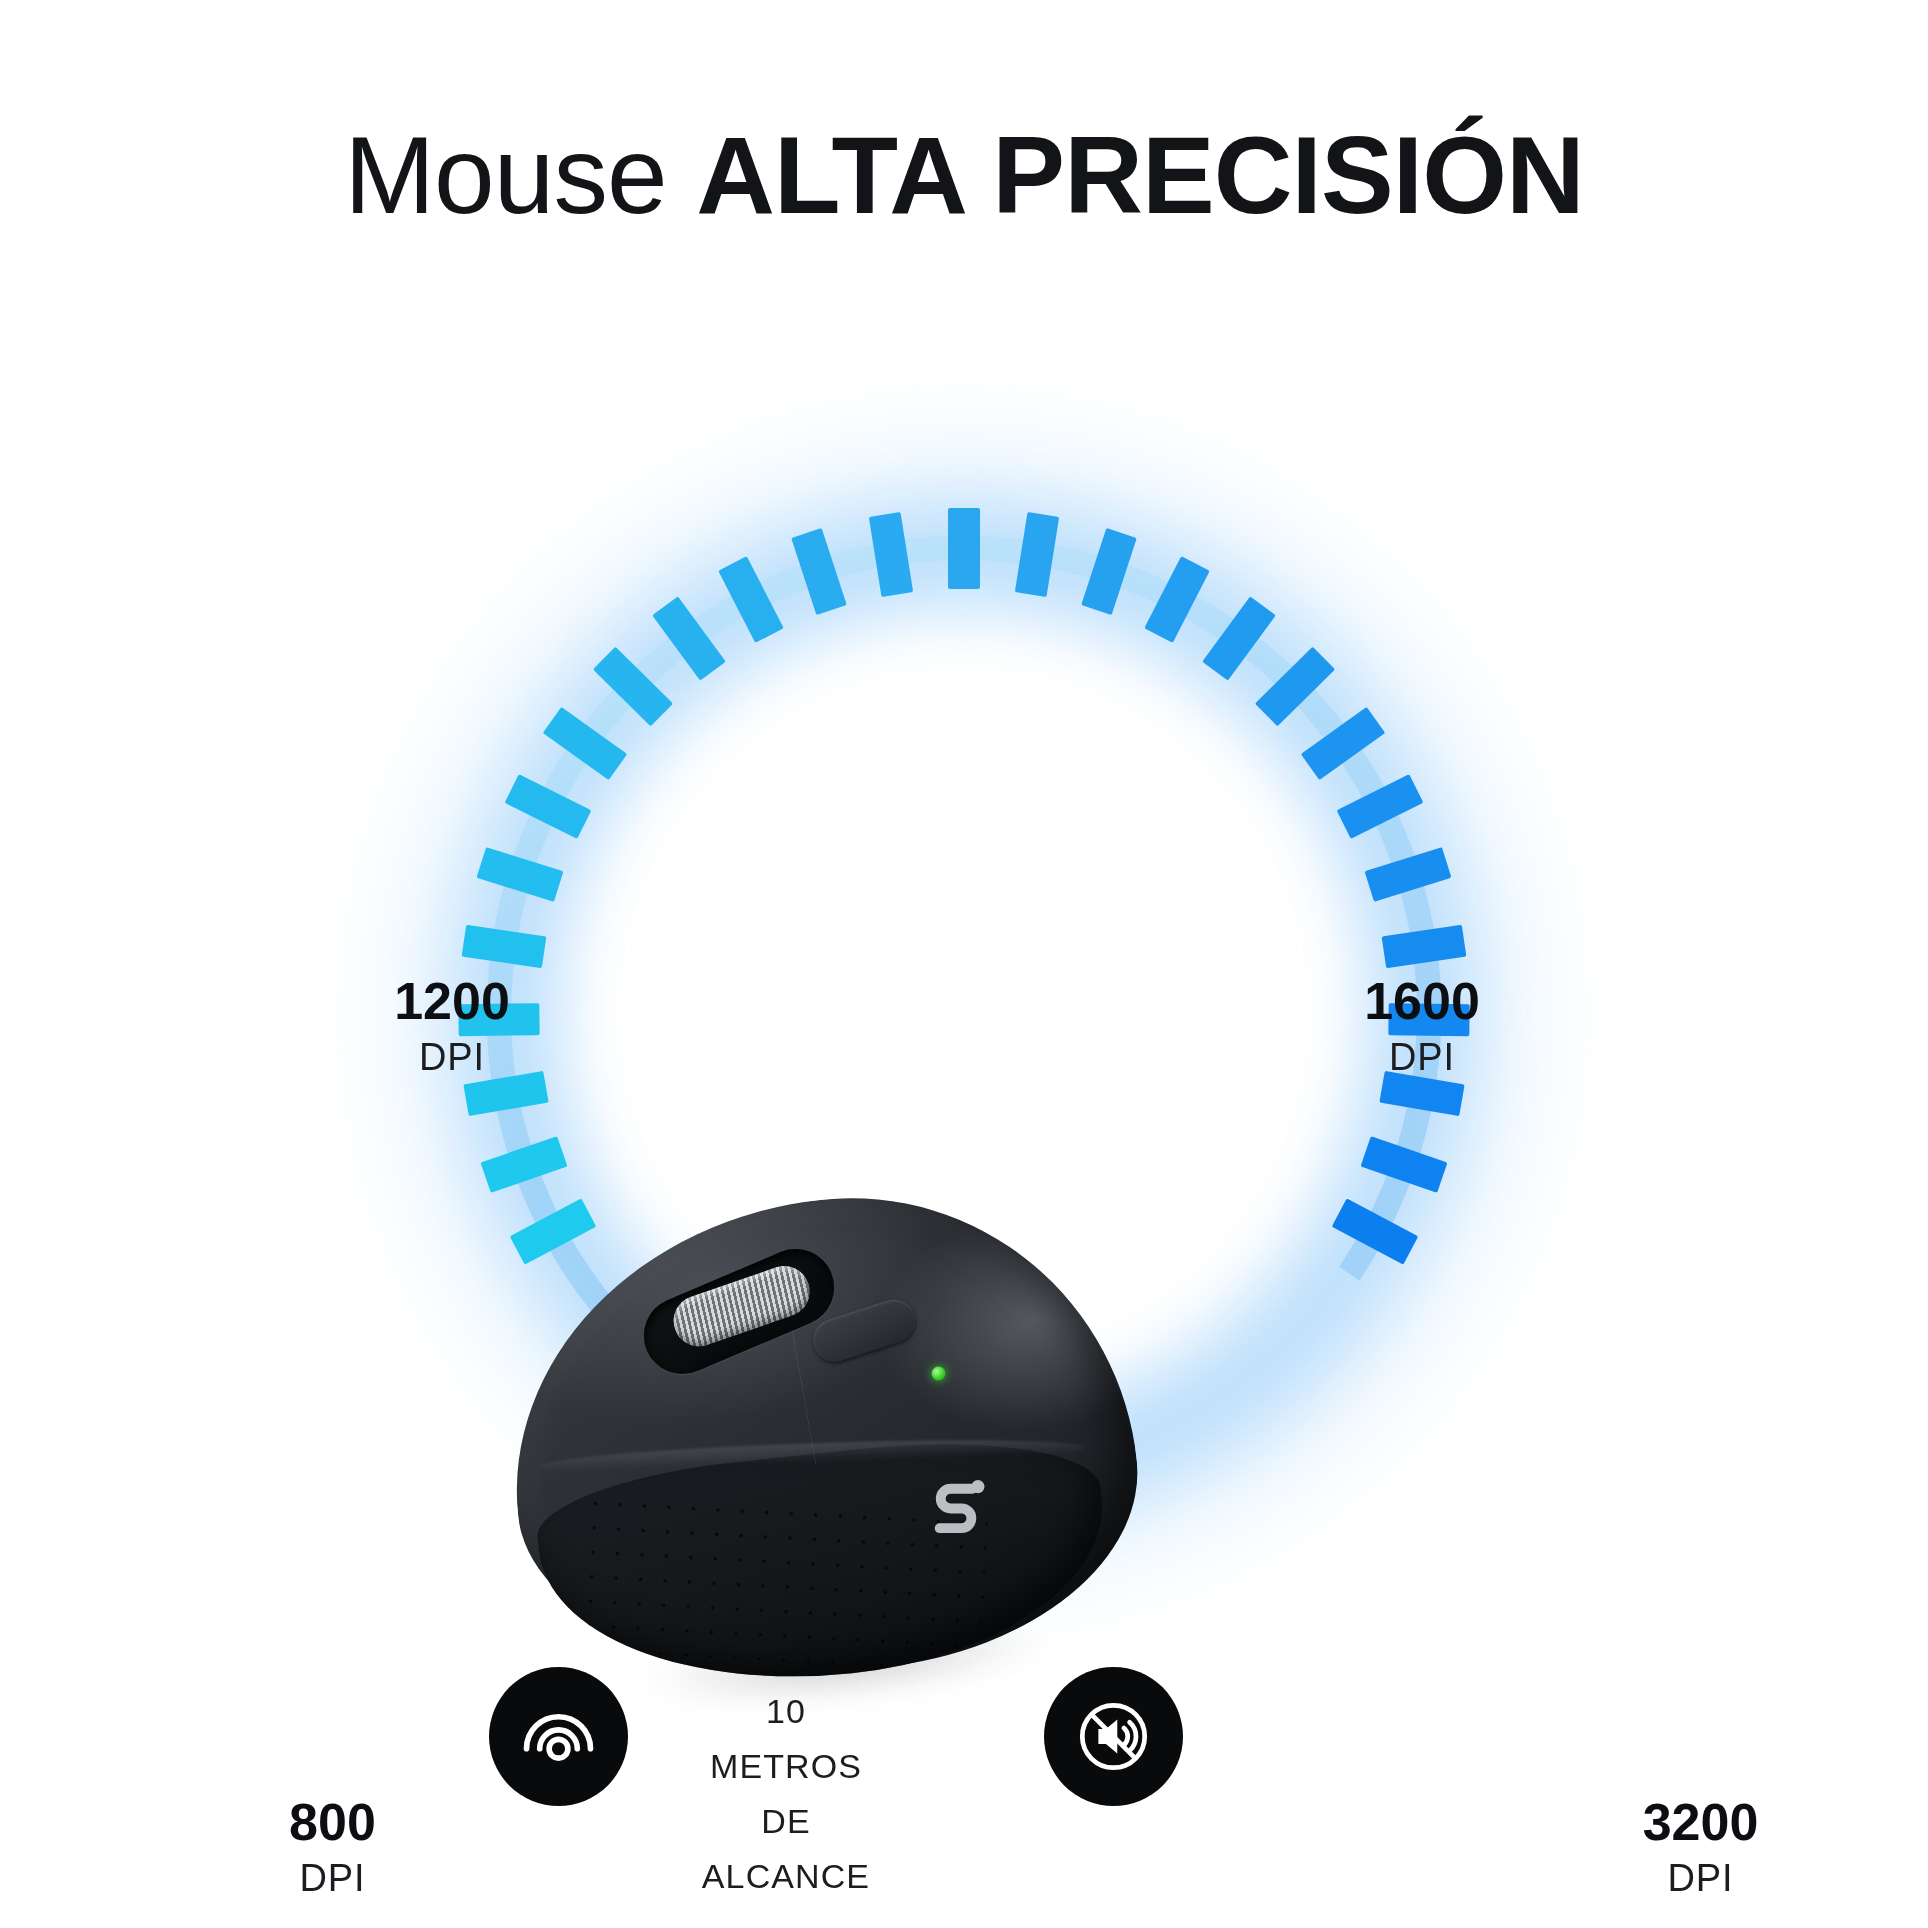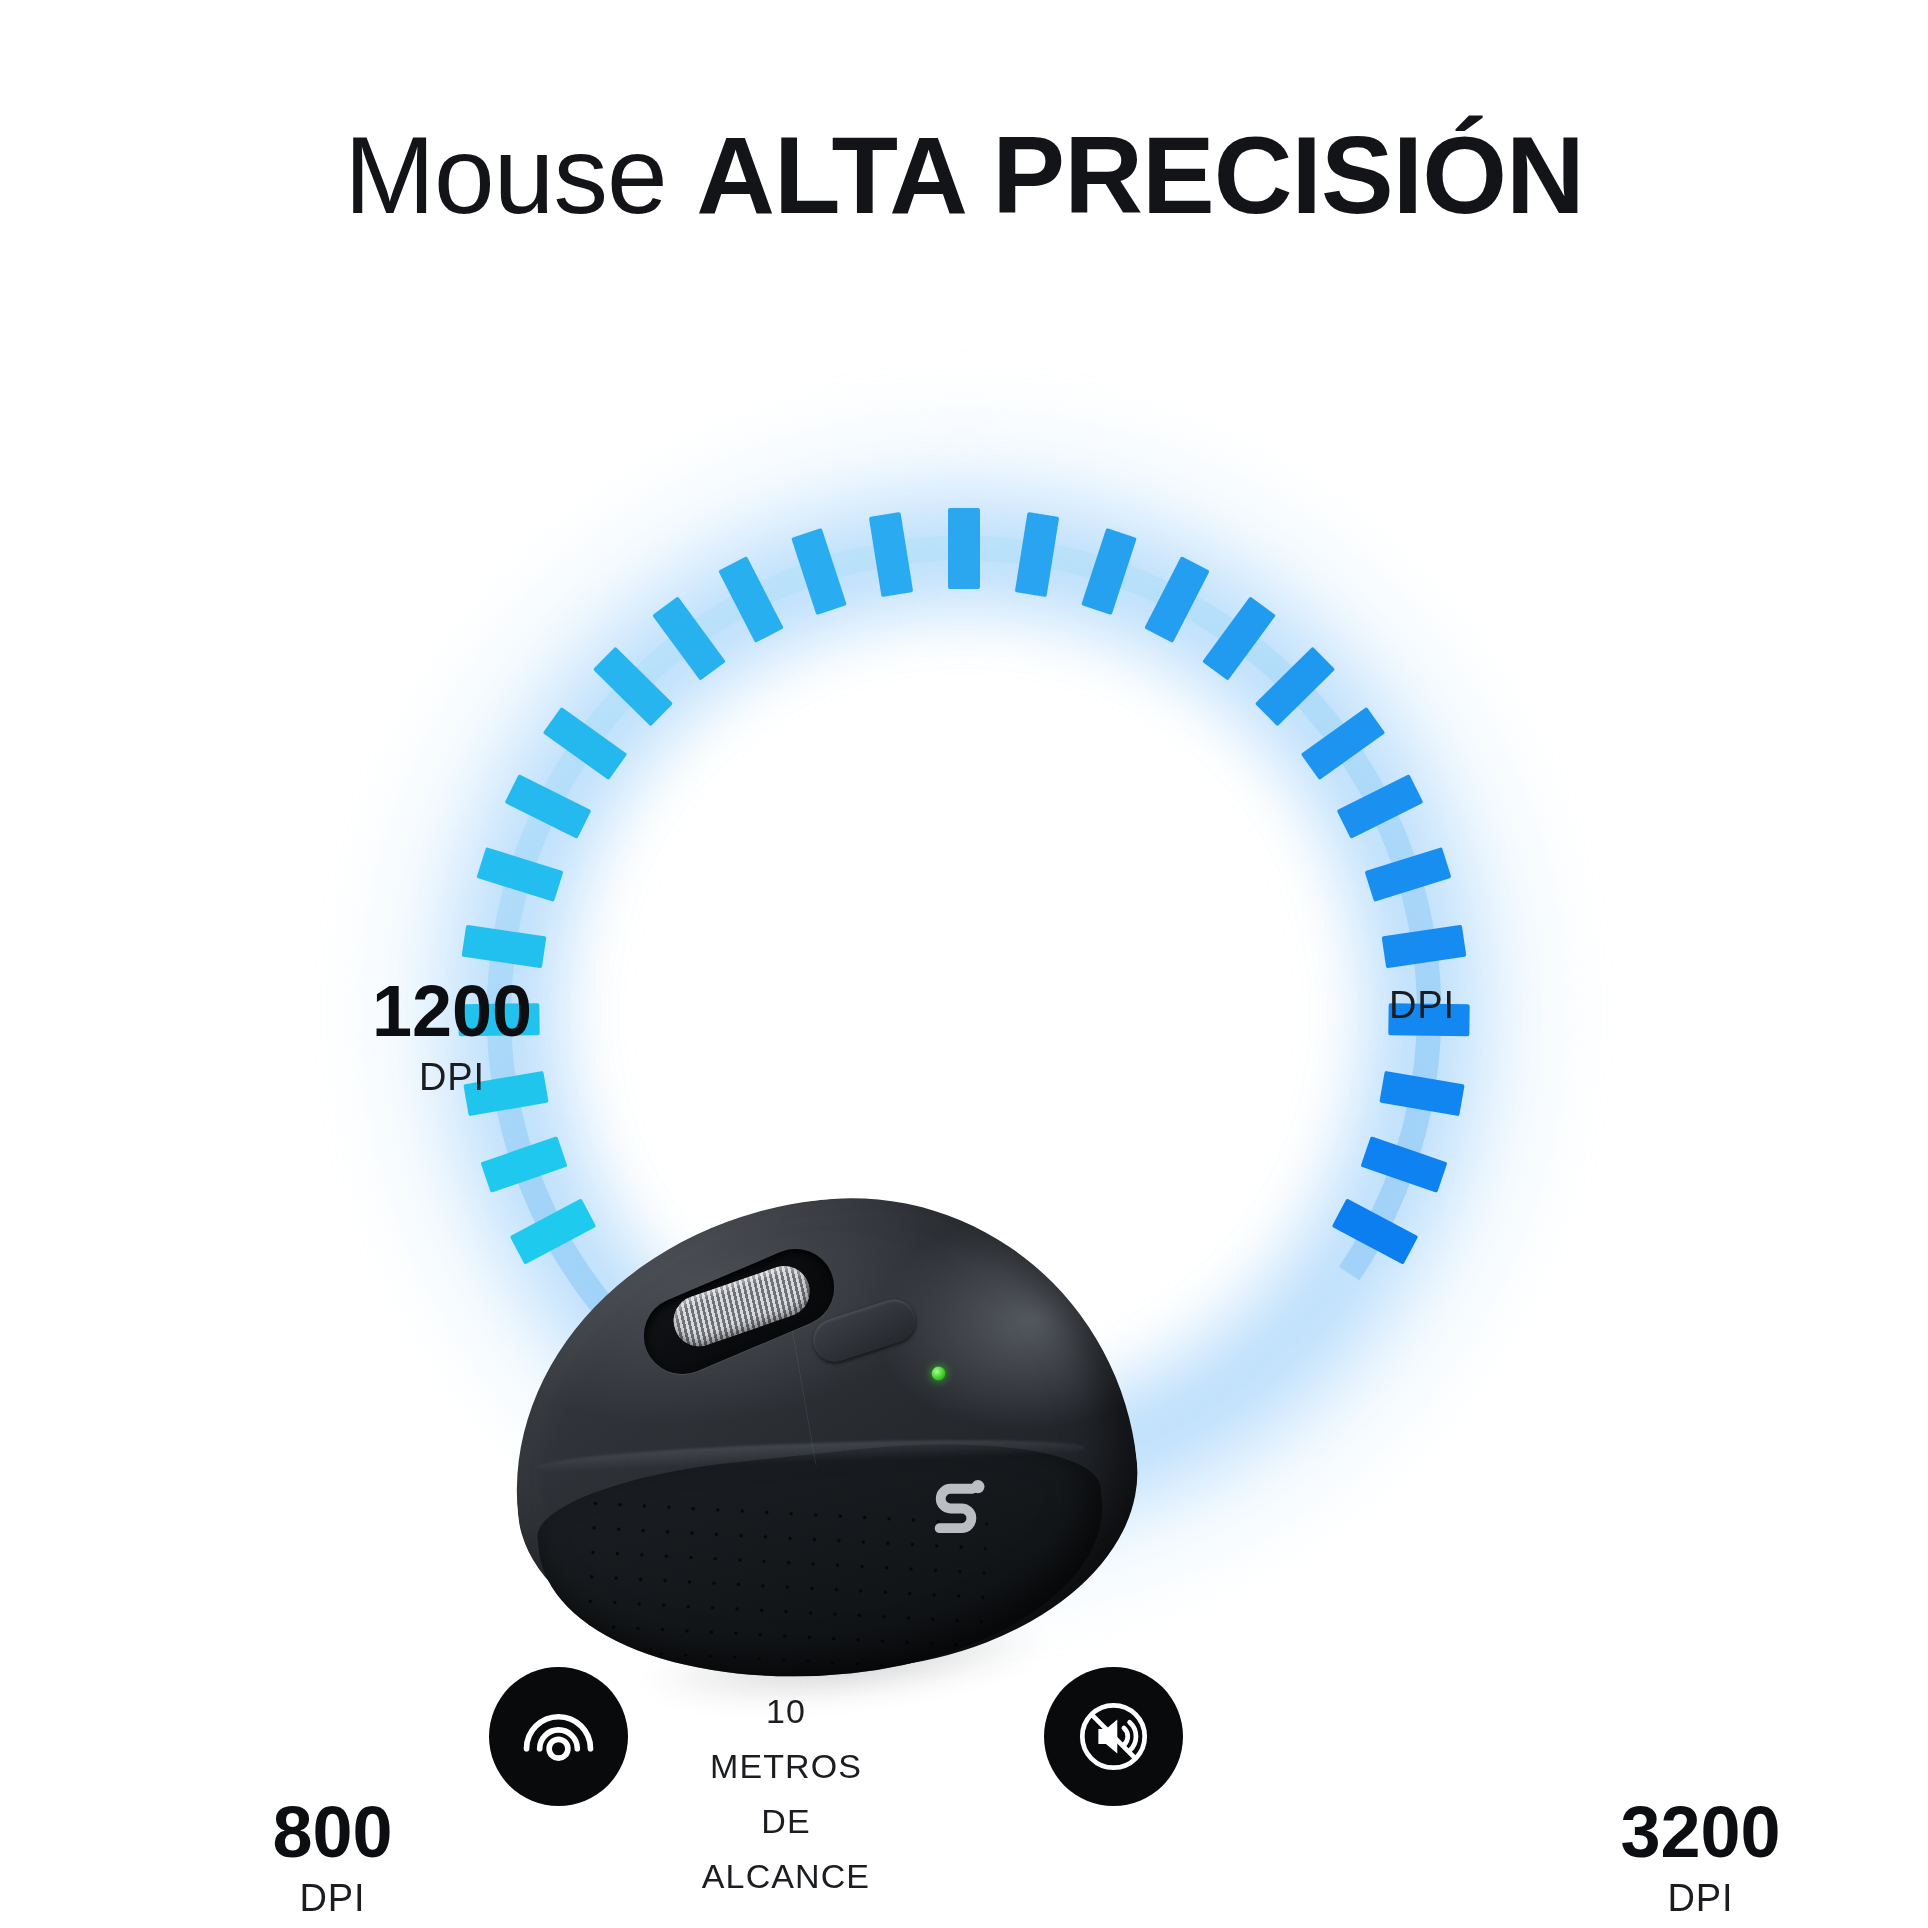--- a/index.html
+++ b/index.html
@@ -84,21 +84,21 @@
     left:0; top:0;
     width:32px; height:81px;
     margin-left:-16px;
     margin-top:-40px;
     border-radius:1.9px;
   }
 
   
   .dpi-label { position:absolute; text-align:center; }
   .dpi-value {
-    font-size:72px;
+    font-size:52px;
     font-weight:700;
     letter-spacing:0px;
     color:#0c0e11;
     line-height:1;
   }
   .dpi-unit {
     margin-top:11.3px;
     font-size:38px;
     font-weight:300;
     letter-spacing:0.9px;
@@ -335,20 +335,21 @@
       <path d="M44 18 H24 a9 9 0 0 0 0 18 h10 a9 9 0 0 1 0 18 H14" fill="none" stroke="#c9ccd1" stroke-width="9" stroke-linecap="round"></path>
       <circle cx="49" cy="16" r="6" fill="#c9ccd1"></circle>
     </svg>
   </div>
 
   <div class="dpi-label" id="dpi-label-1200">
     <div class="dpi-value">1200</div>
     <div class="dpi-unit">DPI</div>
   </div>
   <div class="dpi-label" id="dpi-label-1600">
+    <div class="dpi-value">1600</div>
     <div class="dpi-unit">DPI</div>
   </div>
   <div class="dpi-label" id="dpi-label-800">
     <div class="dpi-value">800</div>
     <div class="dpi-unit">DPI</div>
   </div>
   <div class="dpi-label" id="dpi-label-3200">
     <div class="dpi-value">3200</div>
     <div class="dpi-unit">DPI</div>
   </div>

